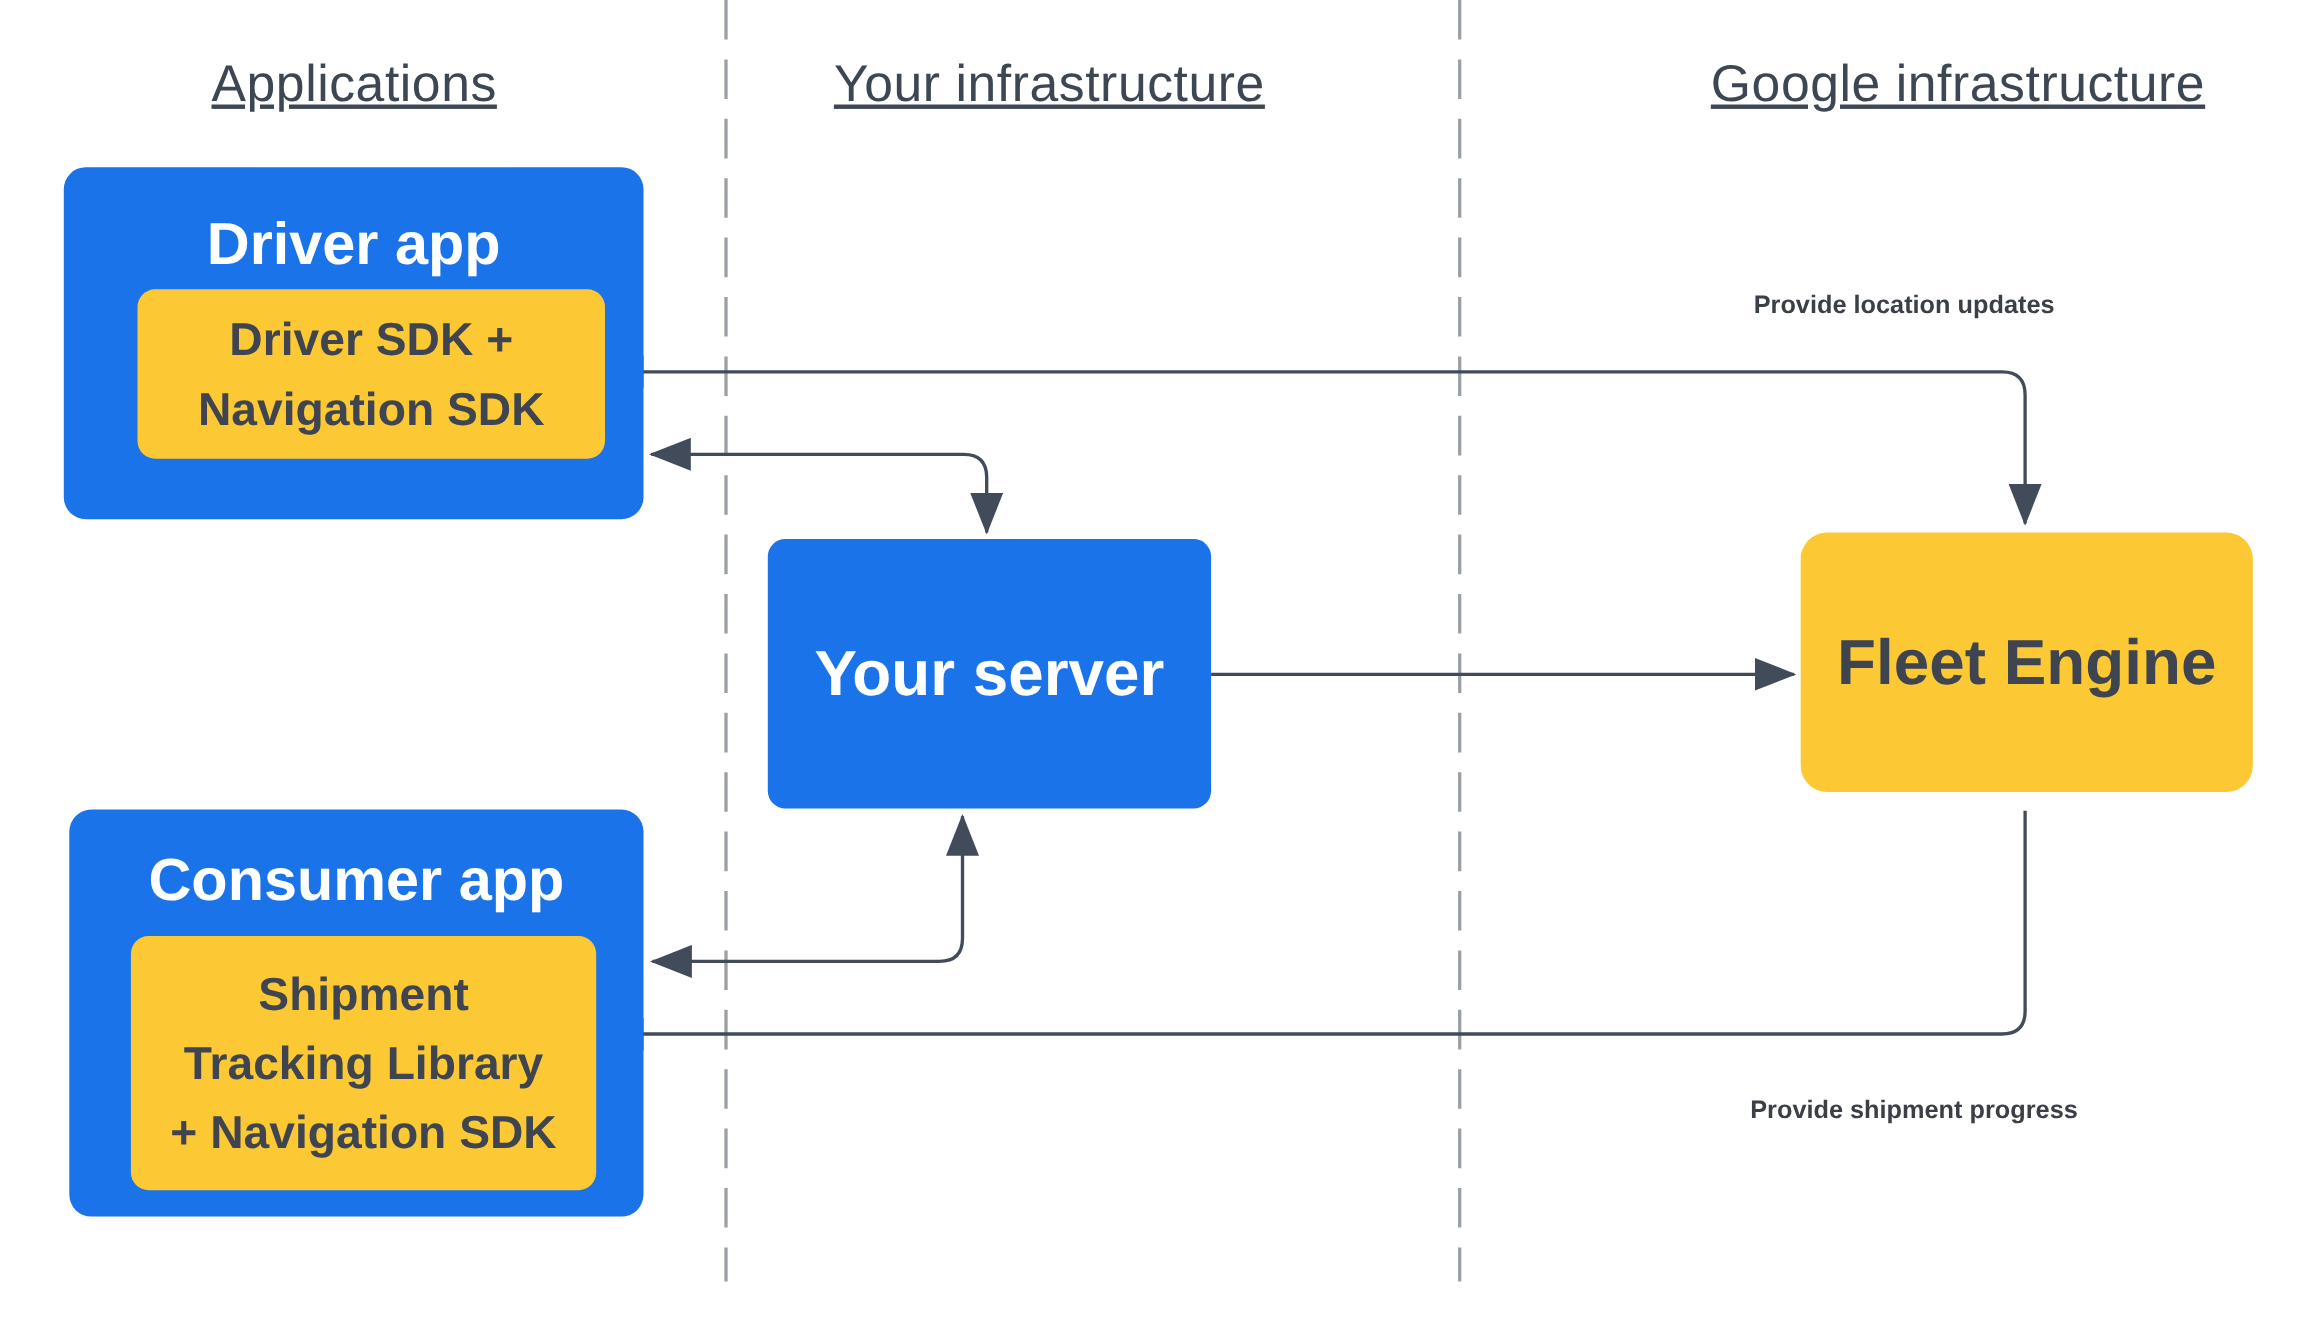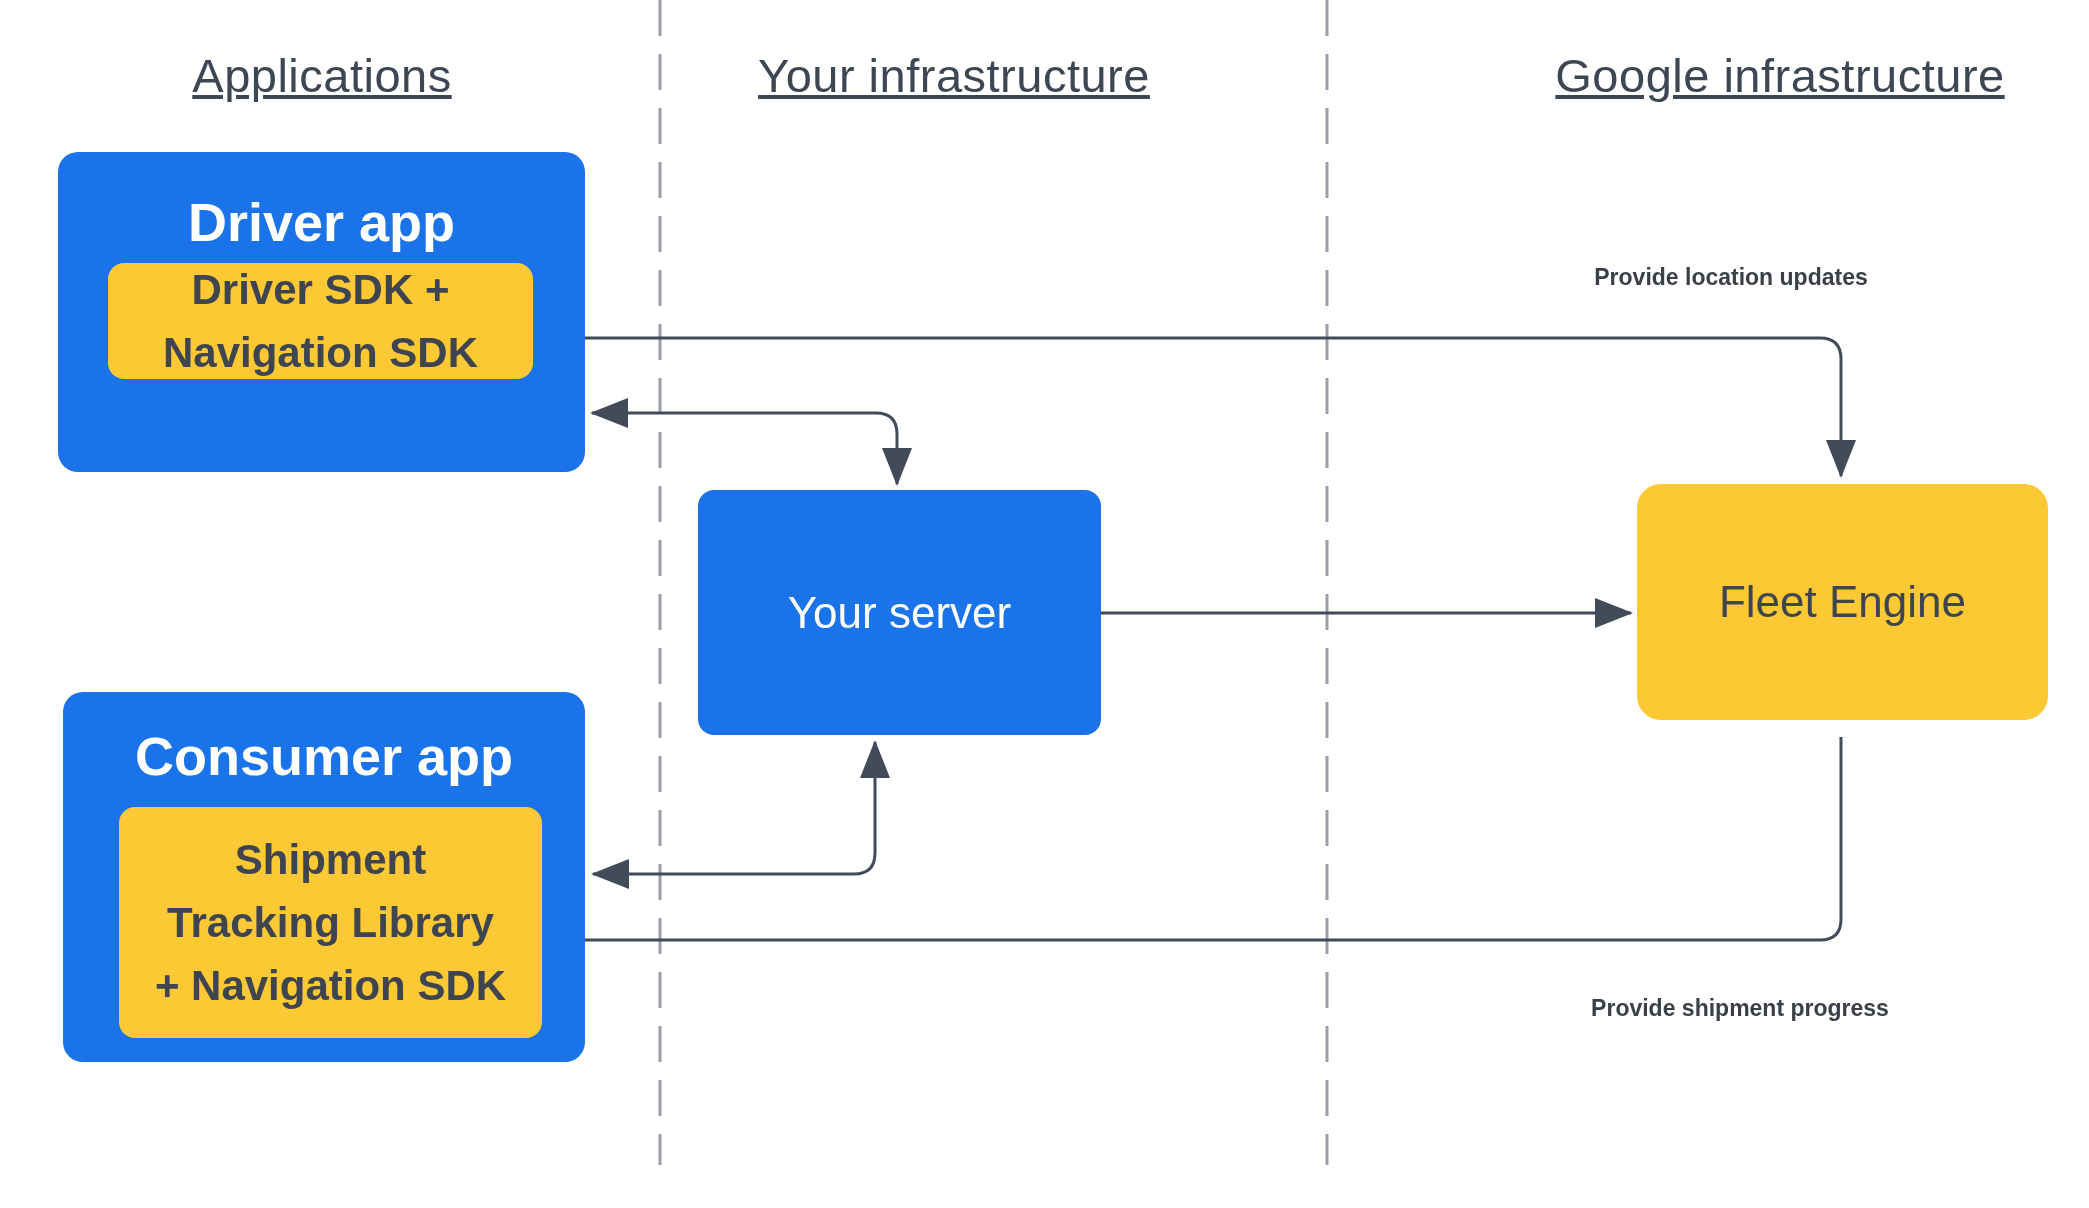--- a/index.html
+++ b/index.html
@@ -58,22 +58,22 @@
     line-height:63px;
     color:var(--yellow-text);
     white-space:pre-line;
   }
   .big-title{
     position:absolute;
     inset:0;
     display:flex;
     align-items:center;
     justify-content:center;
-    font-weight:normal;
-    font-size:44px;
+    font-weight:bold;
+    font-size:58px;
   }
   .big-title.white{color:#ffffff;}
   .big-title.dark{color:var(--yellow-text);}
   .edge-label{
     position:absolute;
     font-weight:bold;
     font-size:23px;
     color:var(--label-text);
     white-space:pre-line;
   }
@@ -113,27 +113,27 @@
 
     <path class="edge" d="M 1101 613 H 1631" marker-end="url(#ah)"></path>
 
     <path class="edge" d="M 875 742 V 853 Q 875 874 854 874 H 593" marker-start="url(#ah)" marker-end="url(#ah)"></path>
 
     <path class="edge" d="M 1841 737 V 919 Q 1841 940 1820 940 H 549" marker-end="url(#ah)"></path>
   </svg>
 
   <div class="node blue" style="left:58px;top:152px;width:527px;height:320px">
     <div class="node-title" style="margin-top:40px">Driver app</div>
-    <div class="subnode" style="left:50px;top:111px;width:425px;height:116px">
+    <div class="subnode" style="left:67px;top:111px;width:425px;height:154px">
       <span class="multiline">Driver SDK +
 Navigation SDK</span>
     </div>
   </div>
 
-  <div class="node blue" style="left:63px;top:692px;width:522px;height:370px">
+  <div class="node blue" style="left:63px;top:736px;width:522px;height:370px">
     <div class="node-title" style="margin-top:34px">Consumer app</div>
     <div class="subnode" style="left:56px;top:115px;width:423px;height:231px">
       <span class="multiline">Shipment
 Tracking Library
 + Navigation SDK</span>
     </div>
   </div>
 
   <div class="node blue" style="left:698px;top:490px;width:403px;height:245px;border-radius:16px">
     <div class="big-title white">Your server</div>

